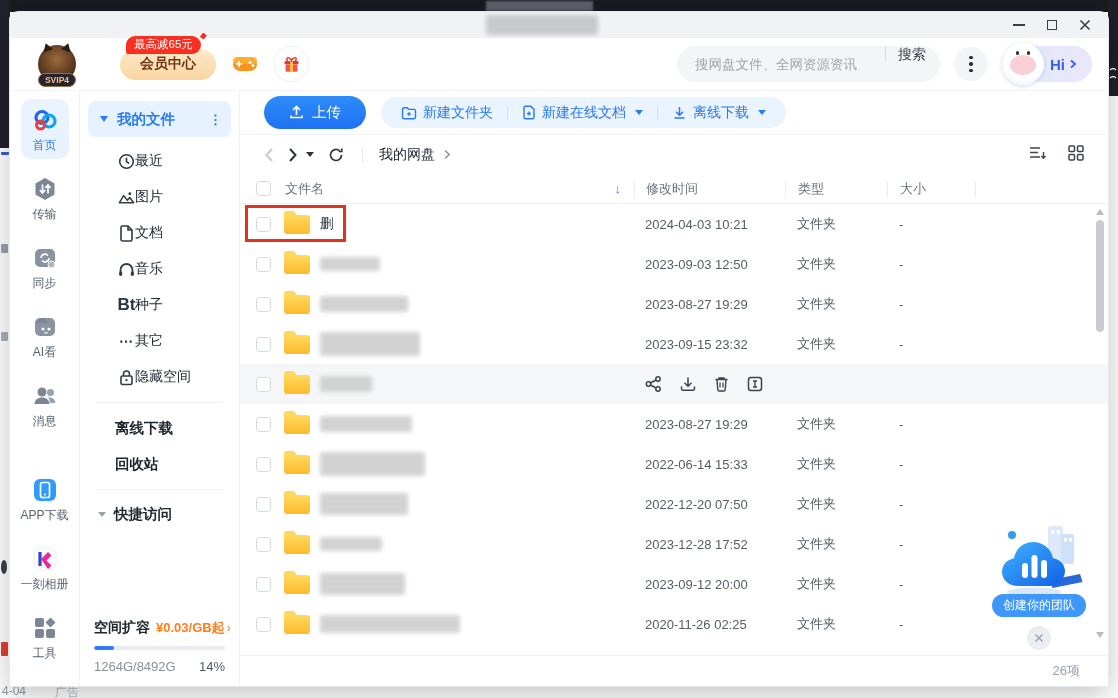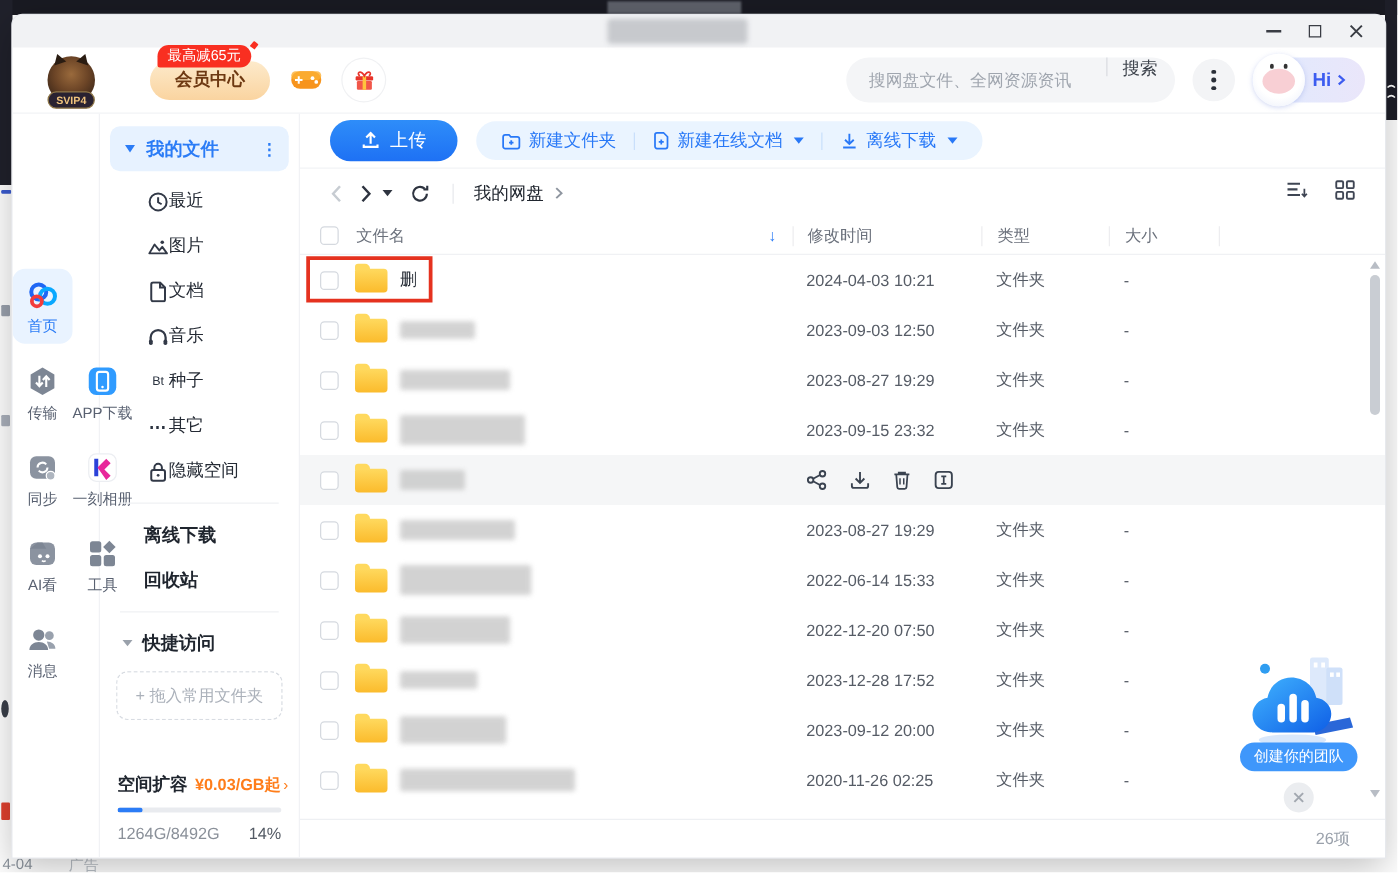--- a/index.html
+++ b/index.html
@@ -45,21 +45,21 @@
   .s-btn{font-size:14px;color:#3d434c}
   .dots-btn{width:34px;height:34px;border-radius:50%;background:#f3f4f6;margin-left:14px;display:flex;flex-direction:column;gap:3px;align-items:center;justify-content:center}
   .dots-btn i{width:3.5px;height:3.5px;border-radius:50%;background:#2a2f38}
   .hi-pill{margin-left:14px;height:36px;min-width:90px;border-radius:18px;background:linear-gradient(90deg,#dfeafe,#eae6fa);display:flex;align-items:center;padding:0 14px 0 0}
   .robot{width:42px;height:42px;border-radius:50%;background:radial-gradient(circle at 50% 42%,#ffffff 55%,#e8edfa);box-shadow:0 1px 4px rgba(120,140,220,.35);position:relative;flex:none;margin-right:6px}
   .robot .face{position:absolute;left:8px;top:12px;width:26px;height:20px;border-radius:50%;background:#f8cfd4}
   .robot .eye{position:absolute;top:8px;width:3px;height:4px;border-radius:2px;background:#333}
   .hi-txt{font-size:15px;font-weight:bold;color:#3c5cf0}
   
   .body{flex:1;display:flex;min-height:0;border-top:1px solid #f2f3f6}
-  .rail{width:70px;border-right:1px solid #f1f2f5;display:flex;flex-direction:row;align-items:center;padding:8px 0 10px;flex:none}
+  .rail{width:70px;border-right:1px solid #f1f2f5;display:flex;flex-direction:column;align-items:center;padding:8px 0 10px;flex:none}
   .rail-item{display:flex;flex-direction:column;align-items:center;gap:3px;width:48px;padding:7px 0 5px;border-radius:10px;margin-bottom:9px}
   .rail-item.active{background:#e9f3ff}
   .rail-label{font-size:12px;color:#596171}
   .rail-item.active .rail-label{color:#2b7cf6}
   .rail-spacer{flex:1}
   .sidebar{width:160px;border-right:1px solid #f1f2f5;display:flex;flex-direction:column;padding:10px 8px 12px;flex:none}
   .myfiles{height:36px;background:#e7f2ff;border-radius:8px;display:flex;align-items:center;padding:0 10px 0 12px;margin-bottom:6px}
   .tri-down{width:0;height:0;border-left:4.5px solid transparent;border-right:4.5px solid transparent;border-top:6px solid #2b7cf6;margin-right:9px}
   .myfiles b{font-size:14.5px;color:#2b7cf6;flex:1}
   .kebab{color:#2b7cf6;font-weight:bold;letter-spacing:0;font-size:13px;line-height:5px;width:12px;text-align:center}
@@ -349,21 +349,21 @@
                 <svg width="17" height="16" viewBox="0 0 17 16">
                   <path d="M2.5 14V9a6 6 0 0 1 12 0v5" fill="none" stroke="#323947" stroke-width="1.8"></path>
                   <rect x="1.2" y="10.5" width="3" height="4.5" rx="1.4" fill="#323947"></rect>
                   <rect x="12.8" y="10.5" width="3" height="4.5" rx="1.4" fill="#323947"></rect>
                 </svg>
               </span>
               <span>音乐</span>
             </div>
             <div class="side-item">
               <span class="si">
-                <span style="font-size:10px;color:#2b3340;font-weight:normal">Bt</span>
+                <span style="font-size:17px;color:#2b3340;font-weight:bold">Bt</span>
               </span>
               <span>种子</span>
             </div>
             <div class="side-item">
               <span class="si">
                 <span style="font-size:14px;color:#2b3340;font-weight:bold;letter-spacing:1px">⋯</span>
               </span>
               <span>其它</span>
             </div>
             <div class="side-item">
@@ -378,21 +378,20 @@
             </div>
           </div>
         <div class="side-div"></div>
         <div class="side-bold">离线下载</div>
         <div class="side-bold">回收站</div>
         <div class="side-div"></div>
         <div class="quick">
           <span class="tg"></span>
           <span>快捷访问</span>
         </div>
-        <div class="dropbox">+ 拖入常用文件夹</div>
         <div class="expand">
           <div class="expand-row">
             <b>空间扩容</b>
             <span class="price">¥0.03/GB起</span>
             <span class="chev-o">›</span>
           </div>
           <div class="bar">
               <i id="bar-fill" style="width: 15%;"></i>
             </div>
           <div class="usage">

